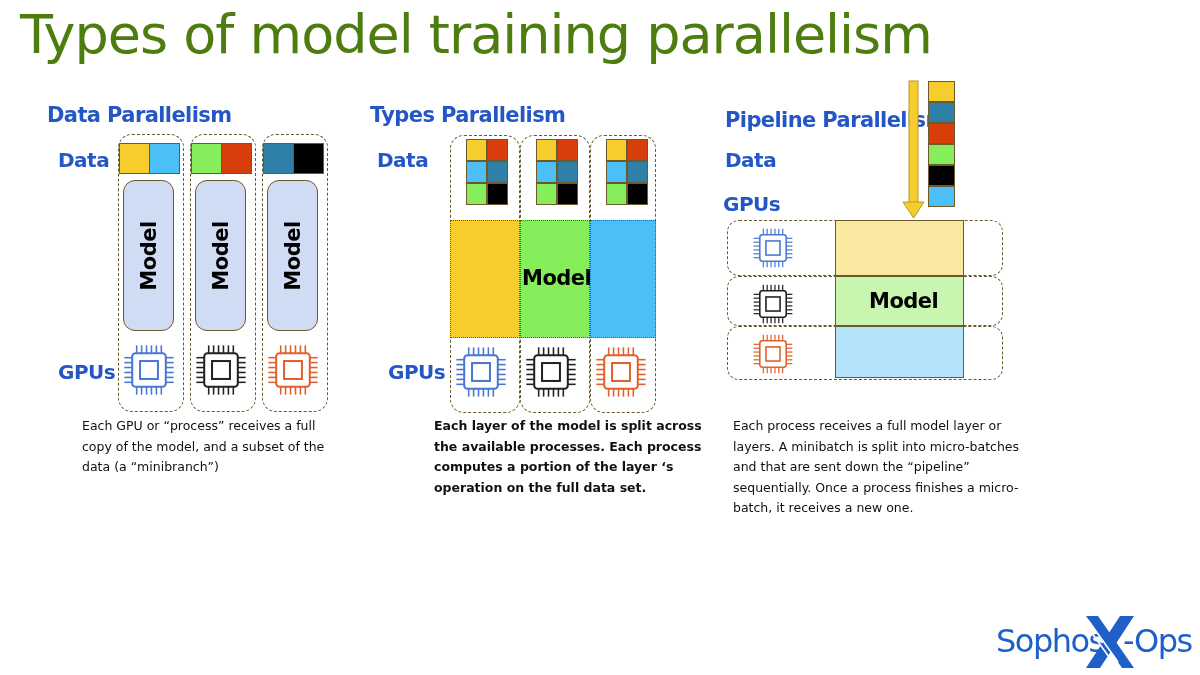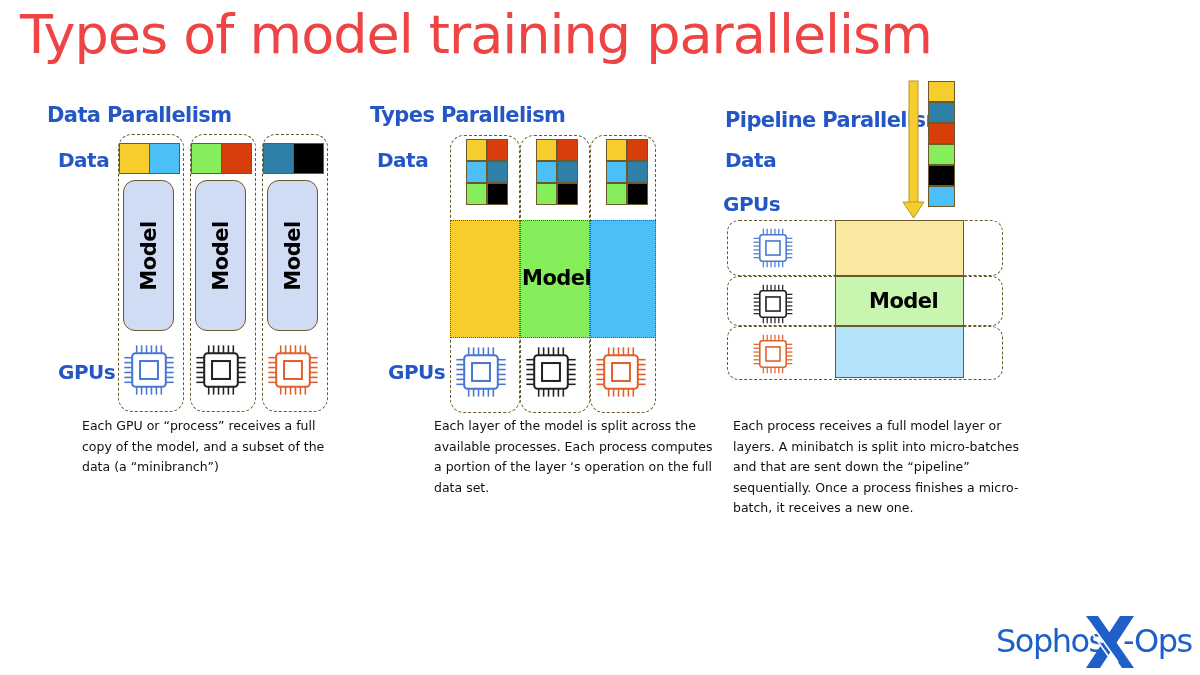--- a/index.html
+++ b/index.html
@@ -1,19 +1,19 @@
 <!DOCTYPE html>
 <html><head>
 <meta charset="utf-8">
 <style>
   html, body { margin:0; padding:0; }
   body { width:1200px; height:675px; background:#ffffff; position:relative; overflow:hidden;
          font-family:"Liberation Sans", sans-serif; }
   .abs { position:absolute; }
-  .title { left:20px; top:2px; font-size:54px; color:#ef4444; font-family:"DejaVu Sans", sans-serif; letter-spacing:-1px; white-space:nowrap; line-height:66px; }
+  .title { left:20px; top:2px; font-size:54px; color:#4d7c0f; font-family:"DejaVu Sans", sans-serif; letter-spacing:-1px; white-space:nowrap; line-height:66px; }
   .sec-title { font-size:21px; font-weight:bold; color:#2457c5; font-family:"DejaVu Sans", sans-serif; letter-spacing:-0.6px; white-space:nowrap; }
   .lbl { font-size:20px; font-weight:bold; color:#2457c5; font-family:"DejaVu Sans", sans-serif; letter-spacing:-0.5px; white-space:nowrap; }
   .dash { border:1.5px dashed #6b5a2a; border-radius:14px; box-sizing:border-box; }
   .cell { position:absolute; box-sizing:border-box; border:1.5px solid #6b5a2a; }
   .model-v { position:absolute; background:#d0dcf4; border:1.5px solid #6b5a2a; border-radius:12px; box-sizing:border-box; }
   .model-v span { position:absolute; left:50%; top:50%; transform:translate(-50%,-50%) rotate(-90deg); font-size:21px; font-weight:bold; color:#000; font-family:"DejaVu Sans", sans-serif; white-space:nowrap; letter-spacing:-0.5px; }
   .desc { font-size:12.5px; color:#111; line-height:20.5px; font-family:"DejaVu Sans", sans-serif; }
   .model-h { font-size:21px; font-weight:bold; color:#000; font-family:"DejaVu Sans", sans-serif; letter-spacing:-0.5px; white-space:nowrap; }
   svg.chip { position:absolute; }
 </style>
@@ -242,21 +242,21 @@
       <line x1="3" y1="31.6" x2="10" y2="31.6" stroke="#e0602c" stroke-width="1.4"></line>
       <line x1="40" y1="31.6" x2="47" y2="31.6" stroke="#e0602c" stroke-width="1.4"></line>
       <line x1="36" y1="3" x2="36" y2="10" stroke="#e0602c" stroke-width="1.4"></line>
       <line x1="36" y1="40" x2="36" y2="47" stroke="#e0602c" stroke-width="1.4"></line>
       <line x1="3" y1="36" x2="10" y2="36" stroke="#e0602c" stroke-width="1.4"></line>
       <line x1="40" y1="36" x2="47" y2="36" stroke="#e0602c" stroke-width="1.4"></line>
     </svg>
   </div>
 <div class="abs model-h" style="left:522px; top:266px;">Model</div>
 
-<div class="abs desc" style="left:434px; top:416px; width:280px;">Each layer of the model is split across the available processes. Each process computes a portion of the layer ‘s operation on the full data set.</div>
+<div class="abs desc" style="left:434px; top:416px; width:280px;font-weight:bold;">Each layer of the model is split across the available processes. Each process computes a portion of the layer ‘s operation on the full data set.</div>
 
 <div class="abs sec-title" style="left:697px; top:108px;margin-left:28px;">Pipeline Parallelism</div>
 <div class="abs lbl" style="left:725px; top:148px;">Data</div>
 <div class="abs lbl" style="left:723px; top:192px;">GPUs</div>
 
 <svg class="abs" style="left:900px; top:80px;" width="28" height="140">
   <rect x="9" y="1" width="9" height="122" fill="#f5cd2c" stroke="#b8962a" stroke-width="1"></rect>
   <polygon points="3,122 24,122 13.5,138" fill="#f5cd2c" stroke="#b8962a" stroke-width="1"></polygon>
 </svg>
 

